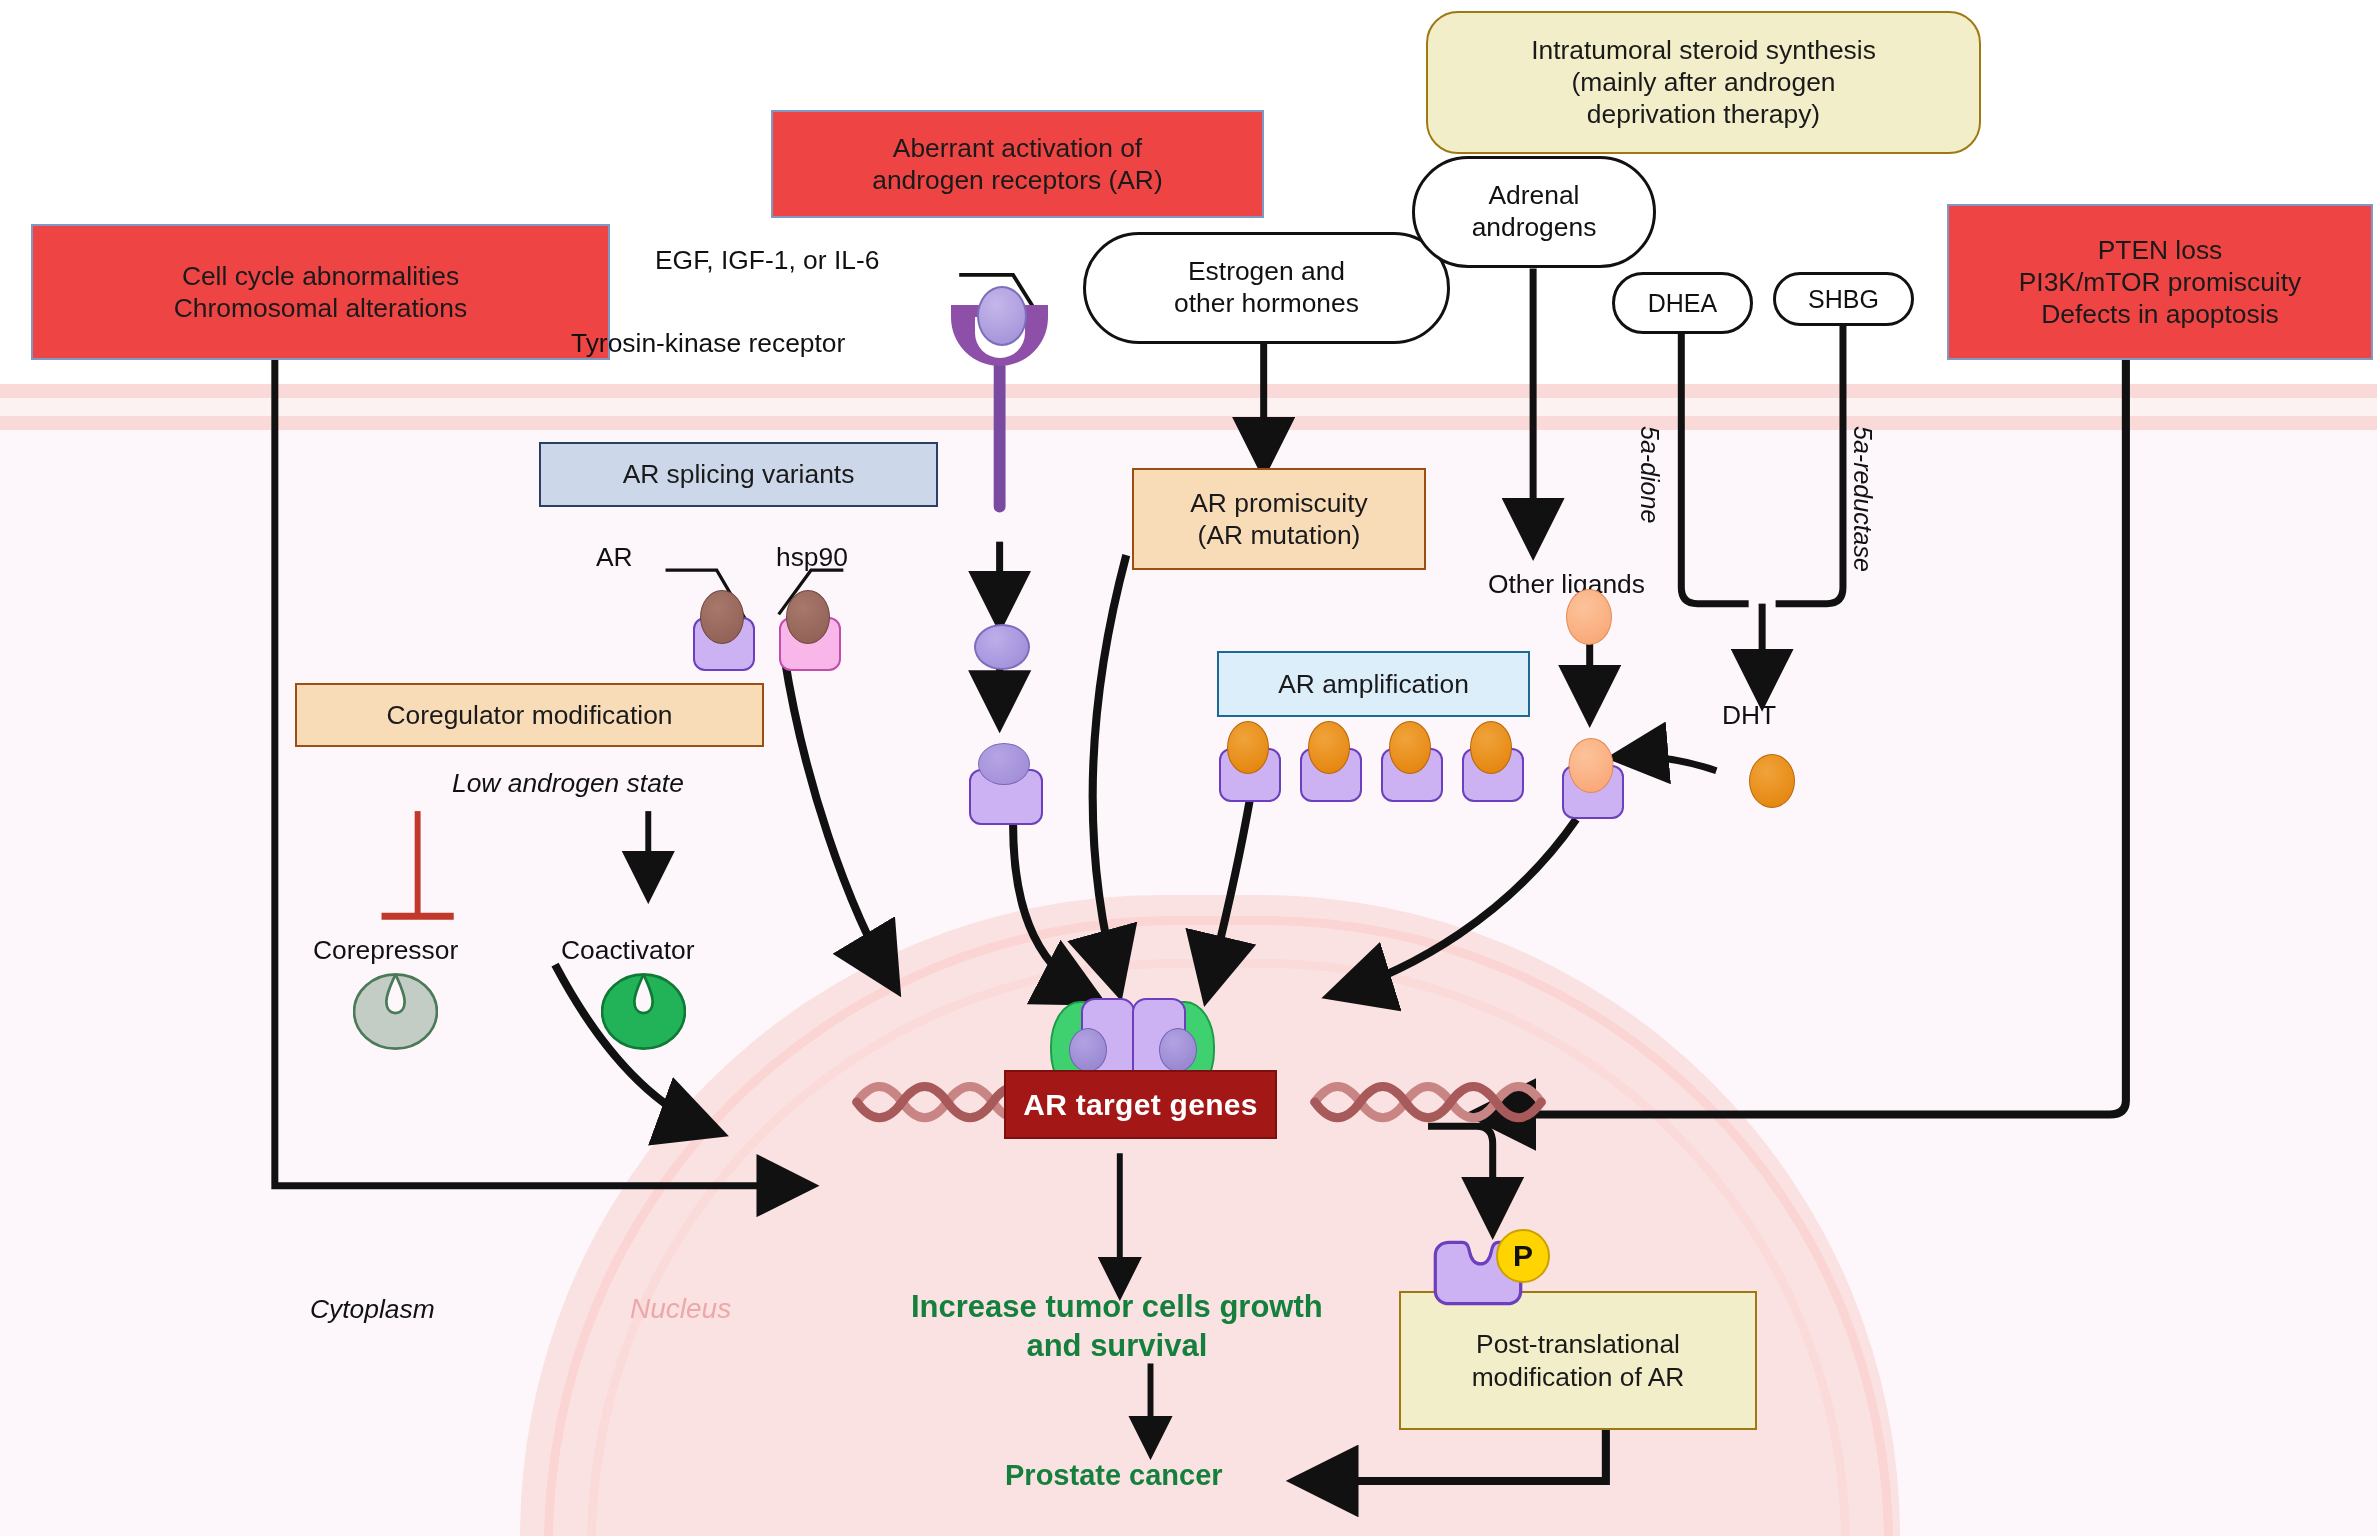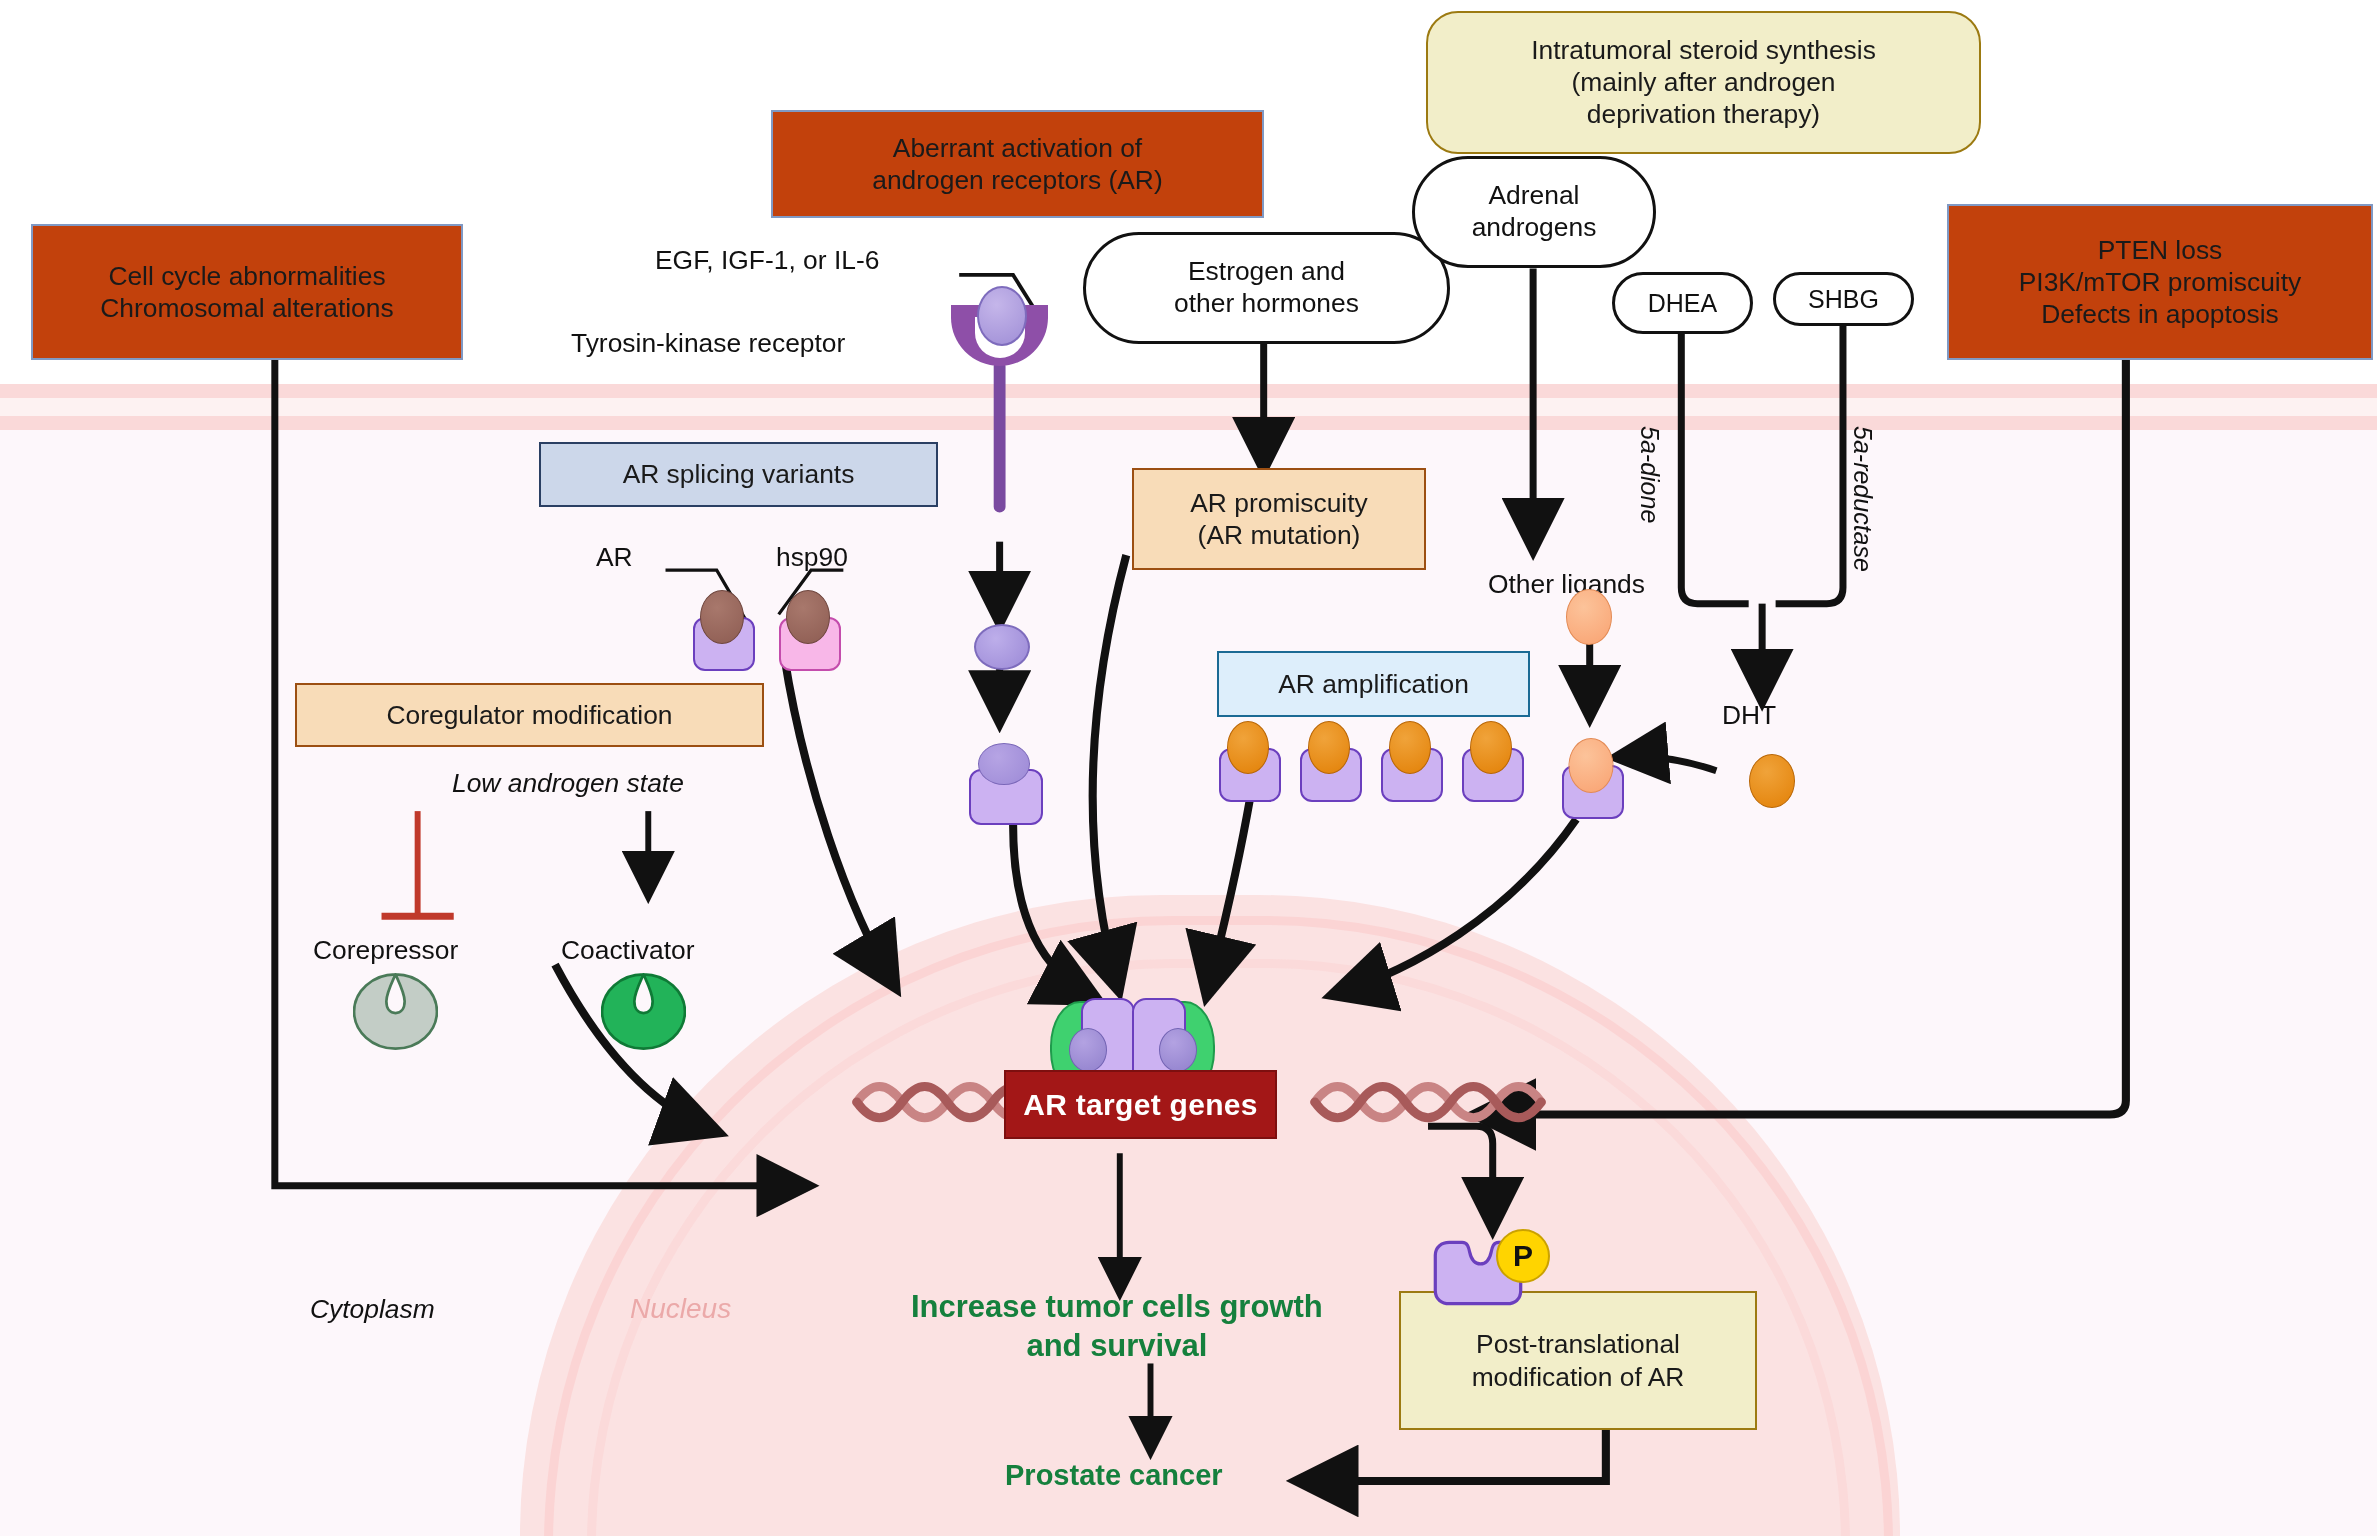--- a/index.html
+++ b/index.html
@@ -32,21 +32,21 @@
 
   
   .box{
     position:absolute;box-sizing:border-box;
     display:flex;align-items:center;justify-content:center;
     text-align:center;line-height:1.22;
     font-size:26.4px;color:#1a1a1a;
     border-width:2.7px;border-style:solid;
     padding:3.2px 7.5px;
   }
-  .box-blue{background:#c2410c;border-color:#8099c4;}
+  .box-blue{background:#ef4444;border-color:#8099c4;}
   .box-blue-strong{background:#ccd7ea;border-color:#2a3f63;}
   .box-lightblue{background:#ddeefb;border-color:#1b6a94;}
   .box-yellow{background:#f2eec9;border-color:#9c7a11;}
   .box-orange{background:#f8dcb8;border-color:#9c4f12;}
 
   
   .pill{
     position:absolute;box-sizing:border-box;
     display:flex;align-items:center;justify-content:center;
     text-align:center;line-height:1.2;
@@ -184,21 +184,21 @@
       <path d="M1590,2045 q42,-58 84,0 q42,58 84,0 q42,-58 84,0 q42,58 84,0 q42,-58 84,0" stroke="#c98484" stroke-width="17"></path>
       <path d="M1590,2045 q42,58 84,0 q42,-58 84,0 q42,58 84,0 q42,-58 84,0 q42,58 84,0" stroke="#a85a5a" stroke-width="17"></path>
       <path d="M2440,2045 q42,-58 84,0 q42,58 84,0 q42,-58 84,0 q42,58 84,0 q42,-58 84,0" stroke="#c98484" stroke-width="17"></path>
       <path d="M2440,2045 q42,58 84,0 q42,-58 84,0 q42,58 84,0 q42,-58 84,0 q42,58 84,0" stroke="#a85a5a" stroke-width="17"></path>
     </g>
 
     <path d="M1235,1058 L1330,1058 L1385,1152" fill="none" stroke="#111" stroke-width="6"></path>
     <path d="M1445,1140 L1505,1058 L1565,1058" fill="none" stroke="#111" stroke-width="6"></path>
   </svg>
 
-  <div class="box box-blue" style="left:31px;top:224px;width:432px;height:136px;">
+  <div class="box box-blue" style="left:31px;top:224px;width:579px;height:136px;">
     <span style="white-space:pre-line;">Cell cycle abnormalities
 Chromosomal alterations</span>
   </div>
 
   <div class="box box-blue" style="left:771px;top:110px;width:493px;height:108px;">
     <span style="white-space:pre-line;">Aberrant activation of
 androgen receptors (AR)</span>
   </div>
 
   <div class="box box-yellow" style="left:1426px;top:10.8px;width:555px;height:143px;border-radius:32px;">

